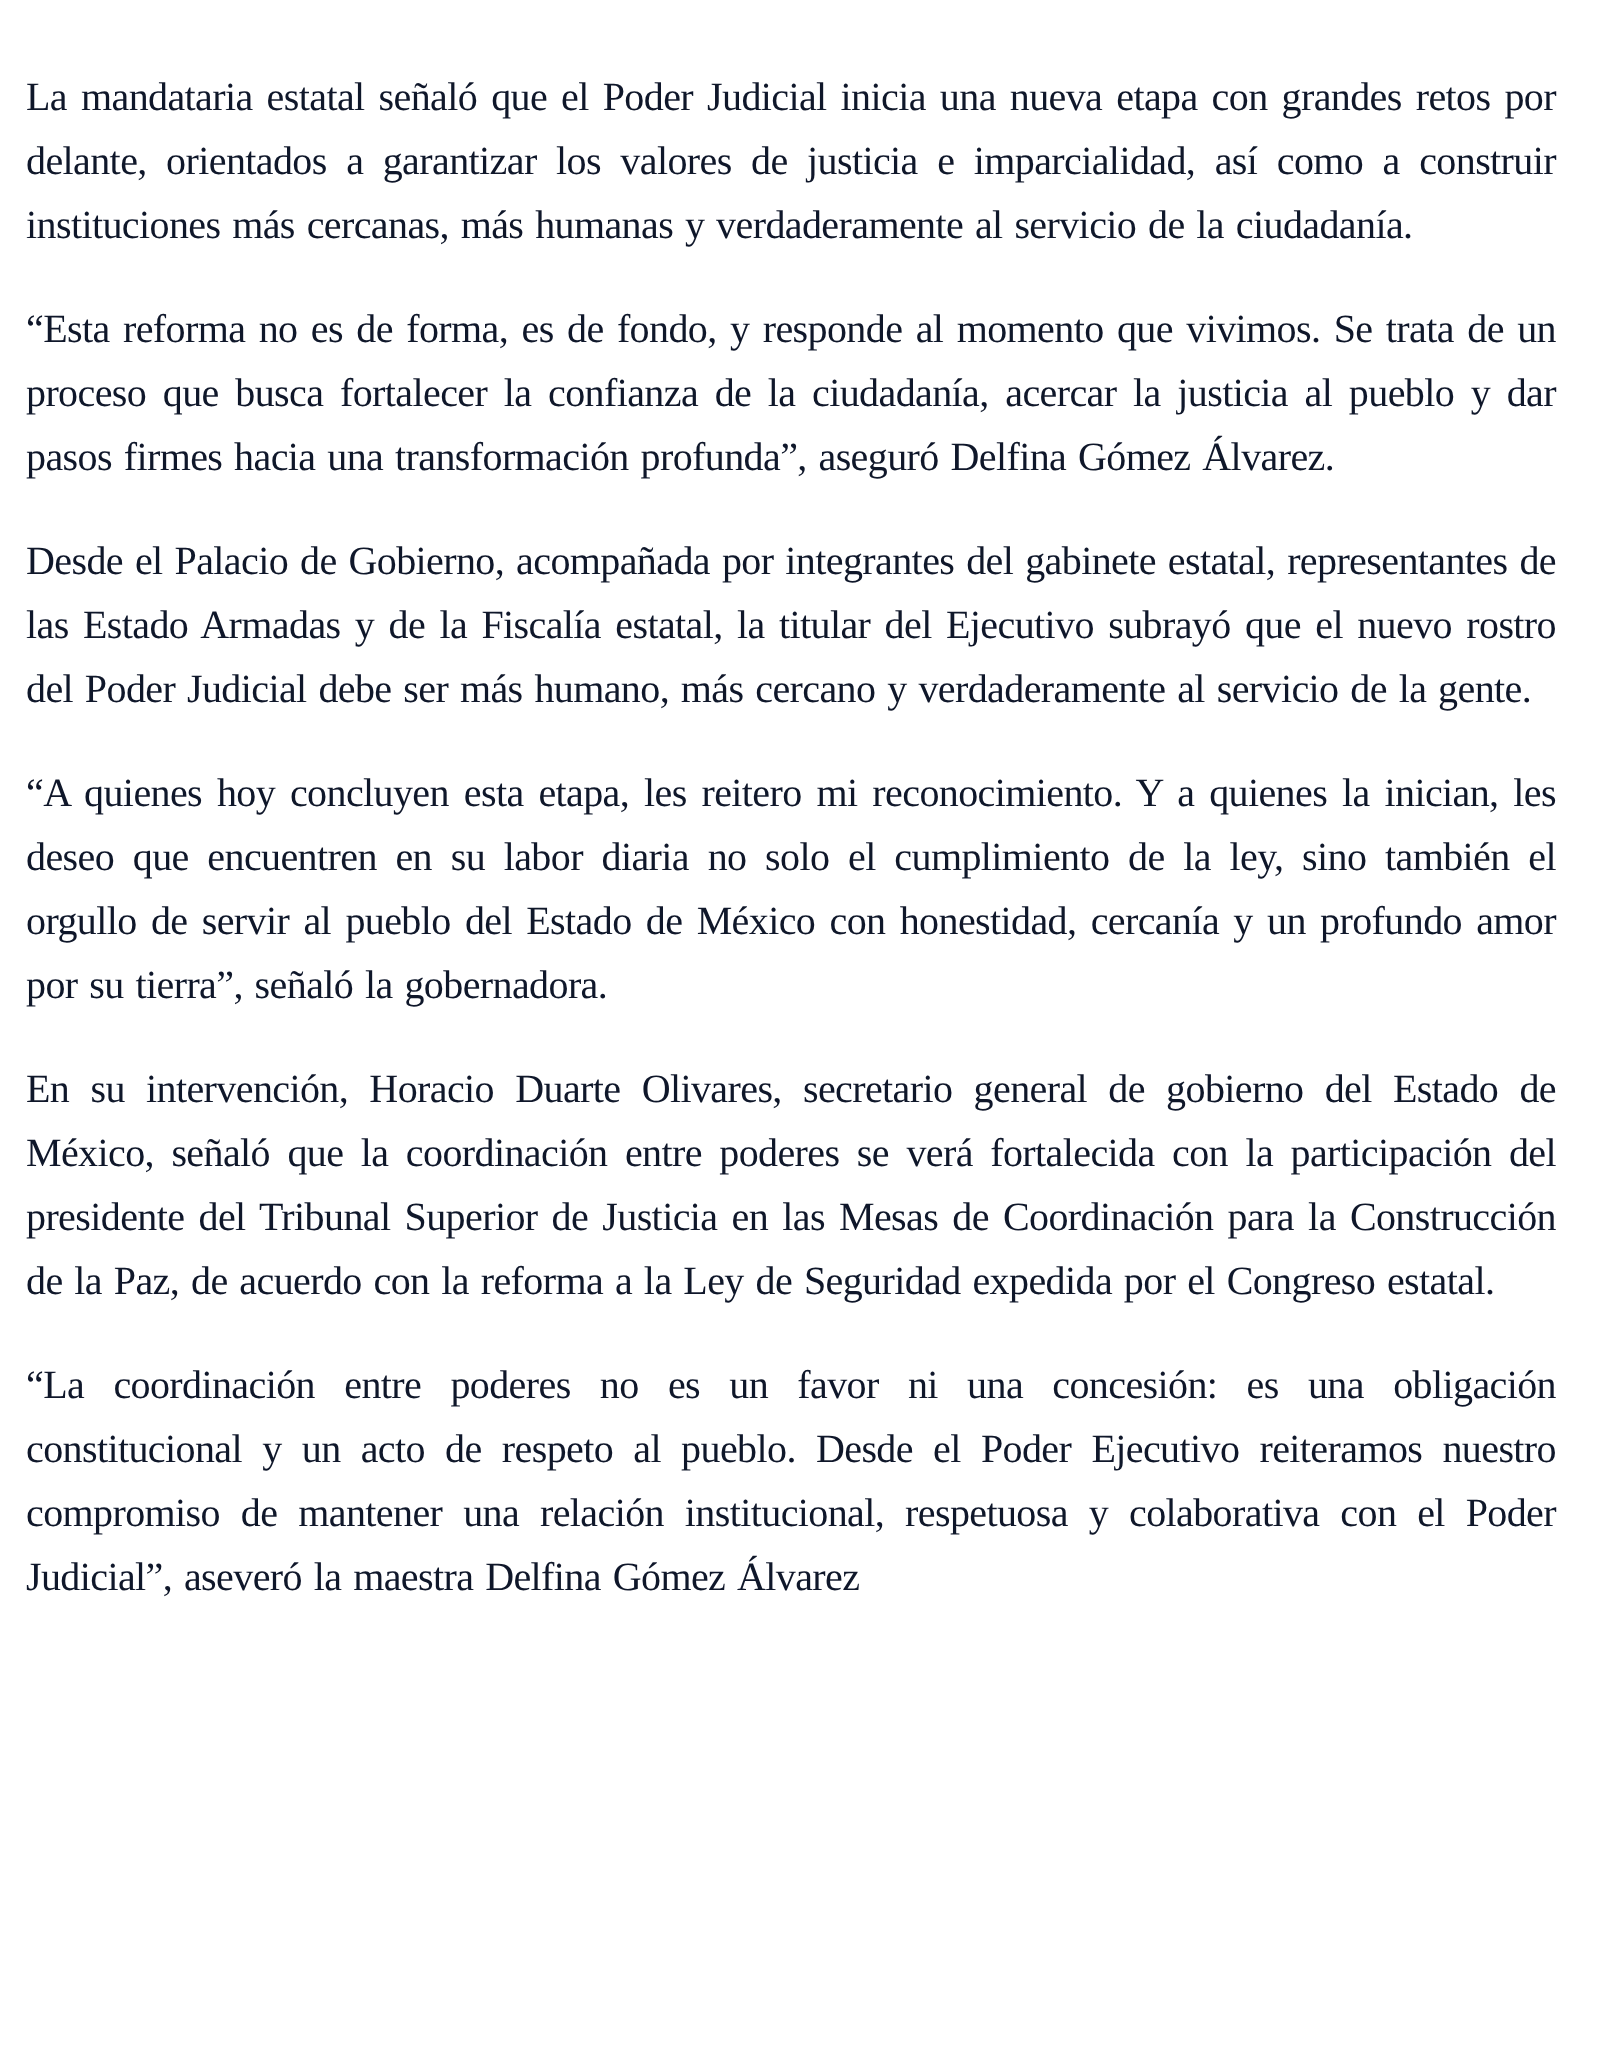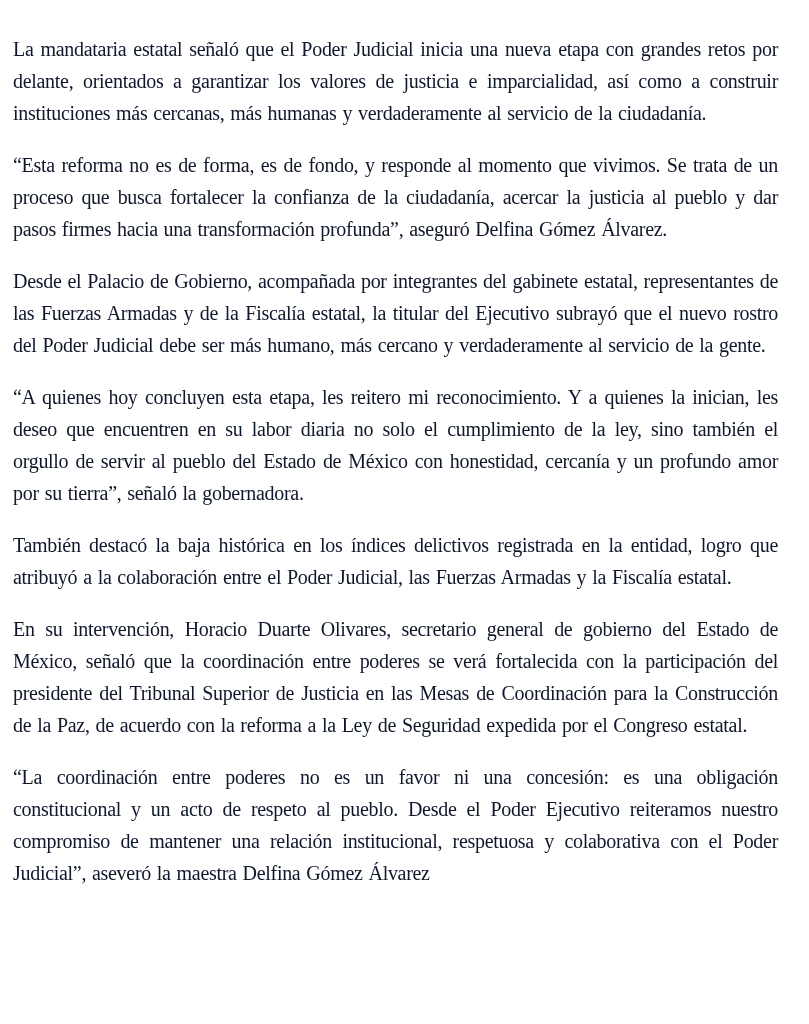--- a/index.html
+++ b/index.html
@@ -36,18 +36,17 @@
   .article-body p:last-child {
     margin-bottom: 0;
   }
 </style>
 </head>
 <body style="background: rgb(255, 255, 255);">
 
 <main class="article-body" style="color: #0f172a; margin-top: 28px;">
   <p>La mandataria estatal señaló que el Poder Judicial inicia una nueva etapa con grandes retos por delante, orientados a garantizar los valores de justicia e imparcialidad, así como a construir instituciones más cercanas, más humanas y verdaderamente al servicio de la ciudadanía.</p>
   <p>“Esta reforma no es de forma, es de fondo, y responde al momento que vivimos. Se trata de un proceso que busca fortalecer la confianza de la ciudadanía, acercar la justicia al pueblo y dar pasos firmes hacia una transformación profunda”, aseguró Delfina Gómez Álvarez.</p>
-  <p>Desde el Palacio de Gobierno, acompañada por integrantes del gabinete estatal, representantes de las Fuerzas Armadas y de la Fiscalía estatal, la titular del Ejecutivo subrayó que el nuevo rostro del Poder Judicial debe ser más humano, más cercano y verdaderamente al servicio de la gente.</p>
+  <p>Desde el Palacio de Gobierno, acompañada por integrantes del gabinete estatal, representantes de las Estado Armadas y de la Fiscalía estatal, la titular del Ejecutivo subrayó que el nuevo rostro del Poder Judicial debe ser más humano, más cercano y verdaderamente al servicio de la gente.</p>
   <p>“A quienes hoy concluyen esta etapa, les reitero mi reconocimiento. Y a quienes la inician, les deseo que encuentren en su labor diaria no solo el cumplimiento de la ley, sino también el orgullo de servir al pueblo del Estado de México con honestidad, cercanía y un profundo amor por su tierra”, señaló la gobernadora.</p>
-  <p>También destacó la baja histórica en los índices delictivos registrada en la entidad, logro que atribuyó a la colaboración entre el Poder Judicial, las Fuerzas Armadas y la Fiscalía estatal.</p>
   <p>En su intervención, Horacio Duarte Olivares, secretario general de gobierno del Estado de México, señaló que la coordinación entre poderes se verá fortalecida con la participación del presidente del Tribunal Superior de Justicia en las Mesas de Coordinación para la Construcción de la Paz, de acuerdo con la reforma a la Ley de Seguridad expedida por el Congreso estatal.</p>
   <p>“La coordinación entre poderes no es un favor ni una concesión: es una obligación constitucional y un acto de respeto al pueblo. Desde el Poder Ejecutivo reiteramos nuestro compromiso de mantener una relación institucional, respetuosa y colaborativa con el Poder Judicial”, aseveró la maestra Delfina Gómez Álvarez</p>
 </main>
 
 </body></html>

